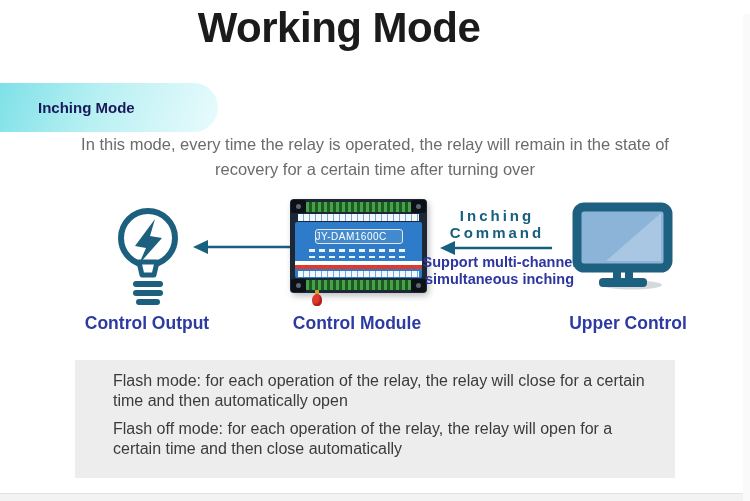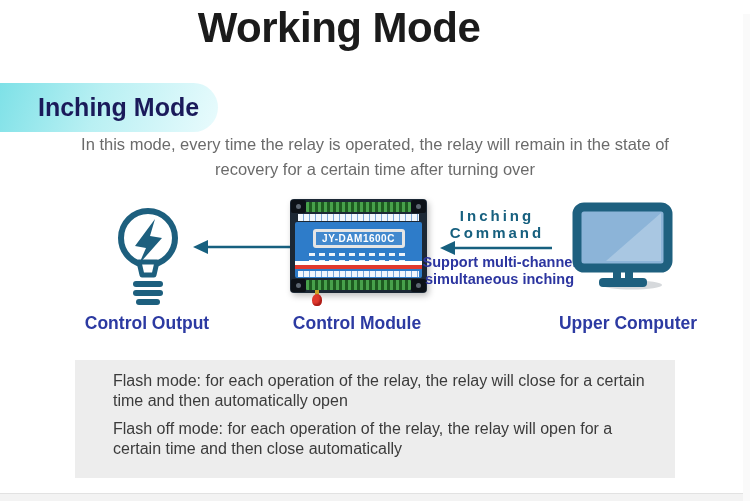--- a/index.html
+++ b/index.html
@@ -14,21 +14,21 @@
     font-size:42px;font-weight:700;color:#1b1b1b;letter-spacing:-0.5px;
   }
   
   .badge{
     position:absolute;top:83px;left:0;width:218px;height:49px;
     border-radius:0 26px 26px 0;
     background:linear-gradient(110deg,#7ee1e7 0%,#b9f0f3 45%,#e9fbfd 100%);
     display:flex;align-items:center;
   }
   .badge span{
-    padding-left:38px;font-size:25px;font-weight:700;color:#1a1a5a;
+    padding-left:38px;font-size:15px;font-weight:700;color:#1a1a5a;
   }
   
   .description{
     position:absolute;top:132px;left:50%;transform:translateX(-50%);
     width:600px;text-align:center;font-size:16.5px;line-height:1.5;
     color:#6b6b6b;
   }
   
   .icon-abs{position:absolute;}
   .arrow-svg{position:absolute;}
@@ -66,23 +66,23 @@
   .module .tick-row{
     position:absolute;left:8px;right:8px;height:7px;
     background:repeating-linear-gradient(90deg,#f2f7fc 0 5px,#7aa7d9 5px 6px);
   }
   .tick-row.upper{top:15px;}
   .module .panel{
     position:absolute;left:5px;right:5px;top:23px;bottom:15px;
     background:#2e7cc9;border-radius:2px;overflow:hidden;
   }
   .panel .model{
-    margin:7px auto 0 auto;display:block;width:86px;text-align:center;
-    border:3px solid #e5e5e5;border-radius:3px;color:#ffffff;
-    font-size:10px;font-weight:700;letter-spacing:0.5px;line-height:13px;
+    margin:7px auto 0 auto;display:block;width:86px;
+    border:1px solid #e5e5e5;border-radius:3px;color:#ffffff;
+    font-size:10px;font-weight:400;letter-spacing:0.5px;line-height:13px;
     background:rgba(255,255,255,0.10);
   }
   .panel .microtext{
     height:2.5px;margin:5px 14px 0 14px;
     background:repeating-linear-gradient(90deg,rgba(255,255,255,0.9) 0 6px,transparent 6px 10px);
   }
   .panel .stripe{
     position:absolute;left:0;right:0;bottom:9px;height:8px;
     background:linear-gradient(#ffffff 0 55%,#e03a2f 55% 100%);
   }
@@ -167,21 +167,21 @@
   <ellipse cx="62" cy="83" rx="30" ry="4.5" fill="#d6d9dc"></ellipse>
   <rect x="7" y="5" width="91" height="61" rx="7" fill="#8cb4d8" stroke="#1e607f" stroke-width="9"></rect>
   <polygon points="91,11 91,59 36,59" fill="rgba(255,255,255,0.25)"></polygon>
   <rect x="43" y="66" width="8" height="11" fill="#1e607f"></rect>
   <rect x="55" y="66" width="8" height="11" fill="#1e607f"></rect>
   <rect x="29" y="76" width="48" height="9" rx="4" fill="#1e607f"></rect>
 </svg>
 
 <div class="diagram-label label-output">Control Output</div>
 <div class="diagram-label label-module">Control Module</div>
-<div class="diagram-label label-computer">Upper Computer</div>
+<div class="diagram-label label-computer">Upper Control</div>
 
 <div class="notes">
   <p>Flash mode: for each operation of the relay, the relay will close for a certain time and then automatically open</p>
   <p>Flash off mode: for each operation of the relay, the relay will open for a certain time and then close automatically</p>
 </div>
 
 <div class="bottom-band"></div>
 <div class="right-strip"></div>
 
 </body></html>

